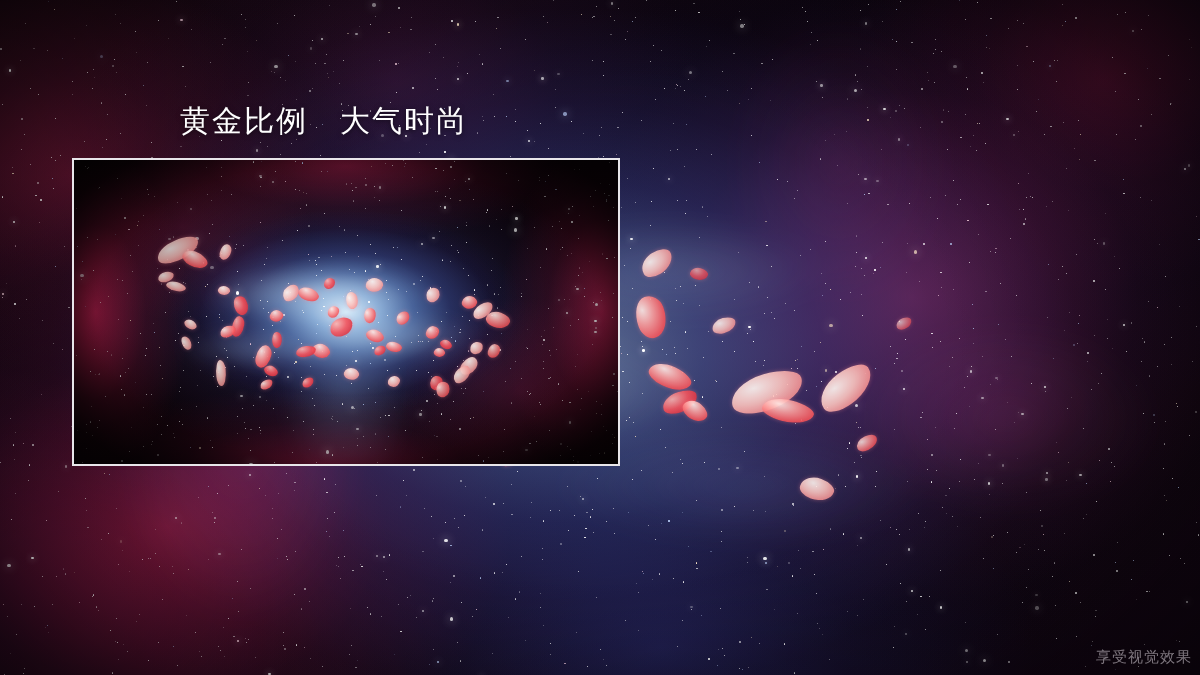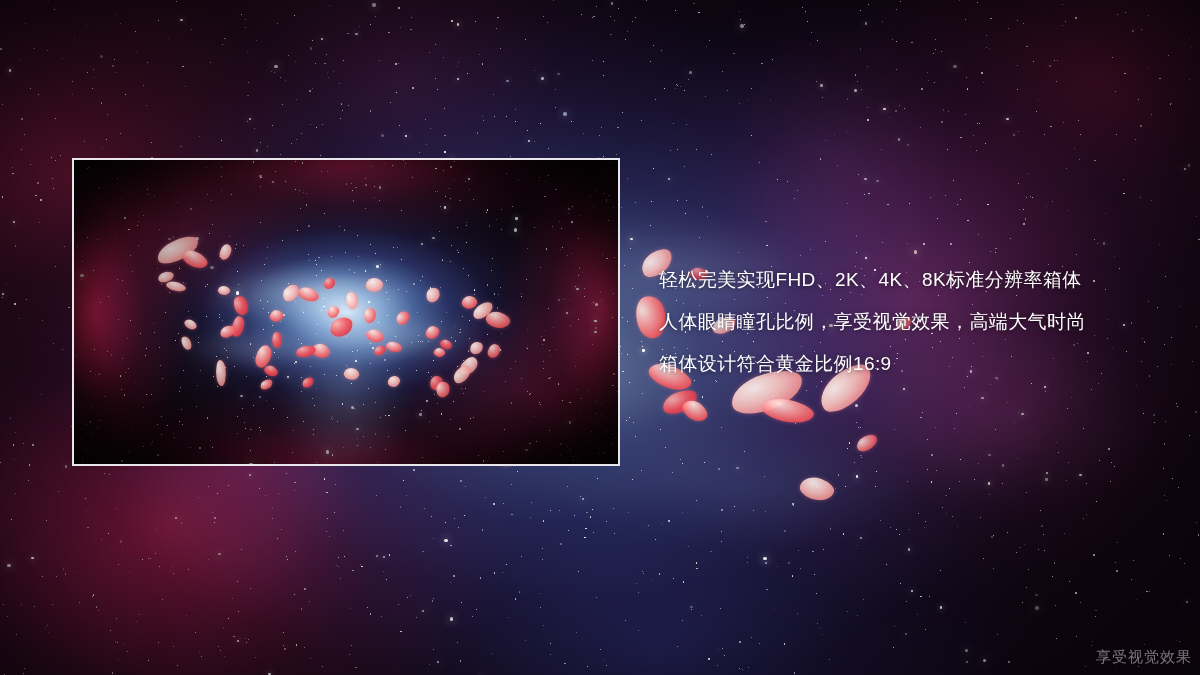--- a/index.html
+++ b/index.html
@@ -1723,20 +1723,21 @@
       <i class="petal" style="left:762px;top:400px;width:52px;height:22px;transform:rotate(14deg);opacity:0.95;"></i>
       <i class="petal pale" style="left:816px;top:372px;width:60px;height:32px;transform:rotate(-36deg);opacity:0.95;"></i>
       <i class="petal pale" style="left:800px;top:478px;width:34px;height:22px;transform:rotate(20deg);opacity:0.93;"></i>
       <i class="petal" style="left:856px;top:436px;width:22px;height:14px;transform:rotate(-24deg);opacity:0.88;"></i>
       <i class="petal deep" style="left:556px;top:440px;width:30px;height:16px;transform:rotate(24deg);opacity:0.9;"></i>
       <i class="petal" style="left:500px;top:452px;width:22px;height:12px;transform:rotate(-30deg);opacity:0.85;"></i>
       <i class="petal deep" style="left:690px;top:268px;width:18px;height:12px;transform:rotate(16deg);opacity:0.8;"></i>
       <i class="petal" style="left:896px;top:318px;width:16px;height:11px;transform:rotate(-20deg);opacity:0.7;"></i>
     </div>
 
+  <div id="title">黄金比例　大气时尚</div>
 
   <div id="frame">
     <div class="inner">
       <div class="frame-neb"></div>
       <div class="frame-wisp"></div>
       <div class="stars" id="frame-stars">
           <i class="star" style="left:313.7px;top:276.1px;width:1px;height:1px;background:#bfd6ff;opacity:0.76;"></i>
           <i class="star" style="left:417.2px;top:109.8px;width:1px;height:1px;background:#ffffff;opacity:0.75;"></i>
           <i class="star" style="left:131.6px;top:155.5px;width:1px;height:1px;background:#ffffff;opacity:0.98;"></i>
           <i class="star" style="left:113.1px;top:89.3px;width:1.6px;height:1.6px;background:#ffffff;opacity:0.75;"></i>
@@ -2393,21 +2394,16 @@
           <i class="petal pale" style="left:388px;top:196px;width:14px;height:20px;transform:rotate(34deg);opacity:0.95;"></i>
           <i class="petal pale" style="left:378px;top:208px;width:20px;height:13px;transform:rotate(-40deg);opacity:0.95;"></i>
           <i class="petal" style="left:414px;top:184px;width:12px;height:14px;transform:rotate(12deg);opacity:0.95;"></i>
           <i class="petal pale" style="left:108px;top:176px;width:9px;height:14px;transform:rotate(-34deg);opacity:0.95;"></i>
           <i class="petal pale" style="left:144px;top:126px;width:12px;height:9px;transform:rotate(18deg);opacity:0.95;"></i>
         </div>
       <div class="frame-vig"></div>
     </div>
   </div>
 
-  <div id="body-copy">
-    <div class="line">轻松完美实现FHD、2K、4K、8K标准分辨率箱体</div>
-    <div class="line">人体眼睛瞳孔比例，享受视觉效果，高端大气时尚</div>
-    <div class="line">箱体设计符合黄金比例16:9</div>
-  </div>
 
   <div id="watermark">享受视觉效果</div>
 
 </div>
 
 </body></html>

